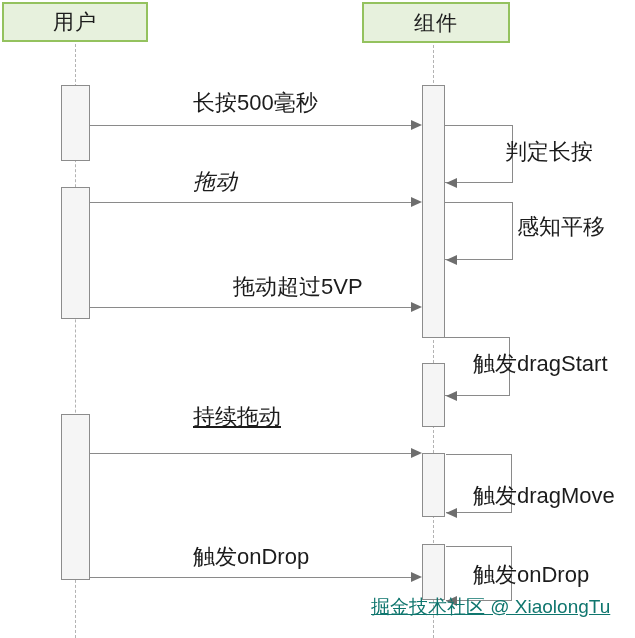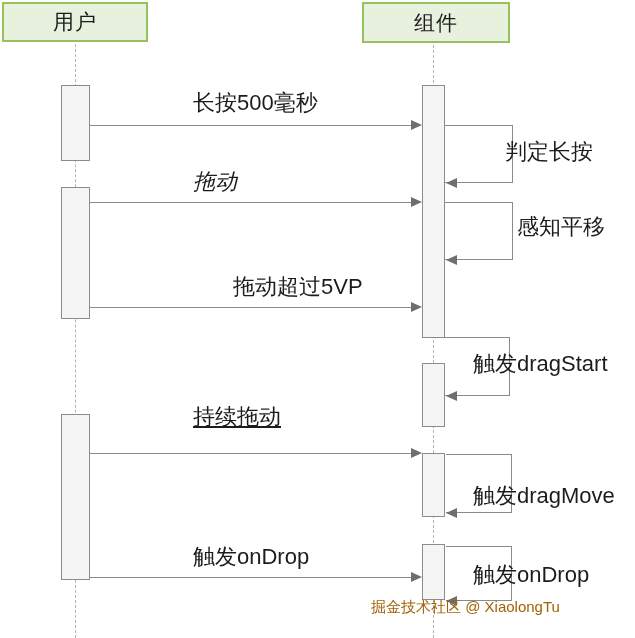--- a/index.html
+++ b/index.html
@@ -28,21 +28,21 @@
   .arrow-left{width:0;height:0;border-top:5px solid transparent;border-bottom:5px solid transparent;border-right:11px solid #6e6e6e;}
   
   .self-loop{
     box-sizing:border-box;
     border-top:1px solid #8a8a8a;border-right:1px solid #8a8a8a;border-bottom:1px solid #8a8a8a;
   }
   .msg-label{
     font-size:22px;color:#1c1c1c;white-space:nowrap;line-height:26px;
   }
   .watermark{
-    font-size:15px;color:#a16207;white-space:nowrap;z-index:5;line-height:22px;
+    font-size:19px;color:#0f766e;white-space:nowrap;z-index:5;line-height:22px;text-decoration:underline;
   }
 </style>
 </head>
 <body>
 
 <div class="abs lifeline" style="left:75px;top:44px;height:594px;"></div>
 <div class="abs lifeline" style="left:433px;top:45px;height:593px;"></div>
 
 <div class="abs participant" style="left:2px;top:2px;width:146px;height:40px;">
   <span>用户</span>

